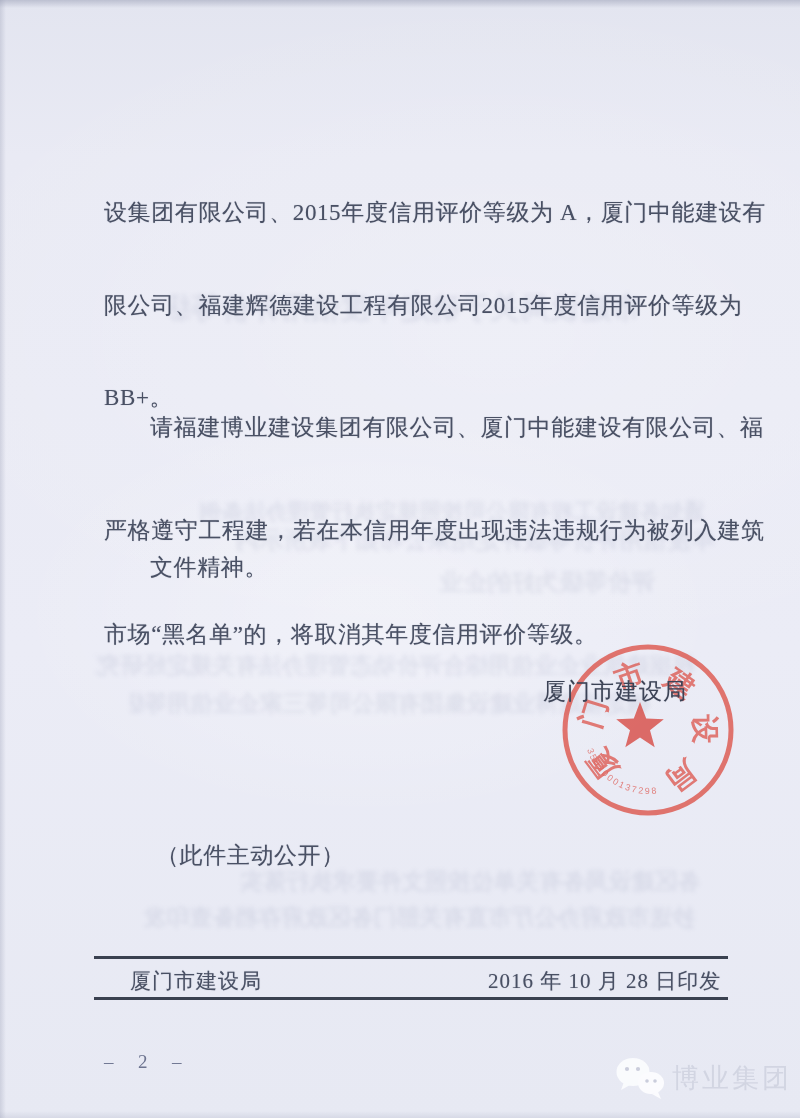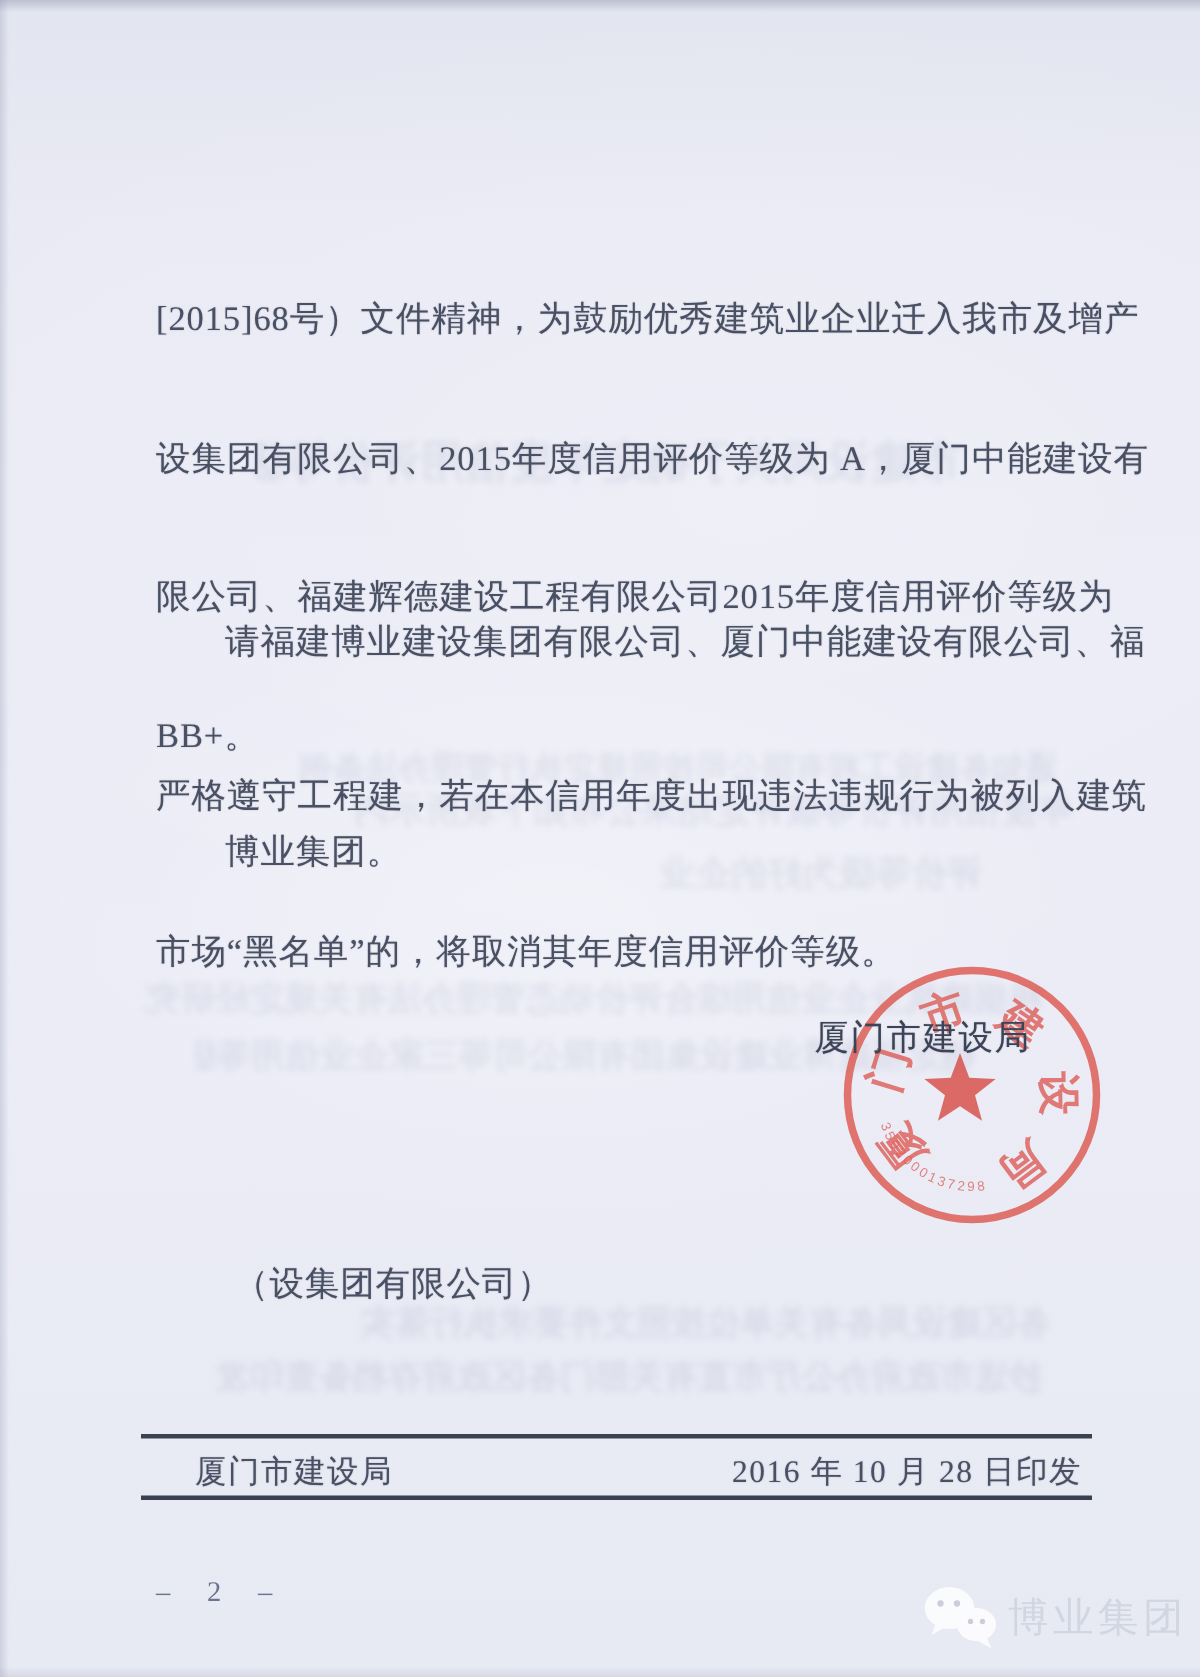--- a/index.html
+++ b/index.html
@@ -53,33 +53,32 @@
   <div class="bleed" style="top:288px;left:170px;width:470px;font-size:30px;">市建设局关于确定年度信用评价等级</div>
   <div class="bleed" style="top:497px;left:185px;width:520px;font-size:22px;">通知各建设工程有限公司按照规定执行管理办法条例</div>
   <div class="bleed" style="top:524px;left:235px;width:480px;font-size:24px;">年度信用评价等级评定结果公布如下表所示内容事项</div>
   <div class="bleed" style="top:566px;left:415px;width:240px;font-size:24px;">评价等级为好的企业</div>
   <div class="bleed" style="top:650px;left:95px;width:600px;font-size:23px;">根据建筑业企业信用综合评价动态管理办法有关规定经研究决定</div>
   <div class="bleed" style="top:688px;left:130px;width:520px;font-size:23px;">确定福建博业建设集团有限公司等三家企业信用等级情况</div>
   <div class="bleed" style="top:866px;left:240px;width:460px;font-size:23px;">各区建设局各有关单位按照文件要求执行落实</div>
   <div class="bleed" style="top:902px;left:95px;width:600px;font-size:23px;">抄送市政府办公厅市直有关部门各区政府存档备查印发</div>
 
   <div class="txt para" style="top:141px;left:104px;width:645px;">
-    <div class="line">[2015]68号）文件精神，为鼓励优秀建筑业企业迁入我市及增产</div>
     <div class="line">设集团有限公司、2015年度信用评价等级为 A，厦门中能建设有</div>
     <div class="line">限公司、福建辉德建设工程有限公司2015年度信用评价等级为</div>
     <div class="line">BB+。</div>
   </div>
 
   <div class="txt para p2" style="top:345px;left:104px;width:645px;">
     <div class="line indent2">请福建博业建设集团有限公司、厦门中能建设有限公司、福</div>
     <div class="line">严格遵守工程建，若在本信用年度出现违法违规行为被列入建筑</div>
     <div class="line">市场“黑名单”的，将取消其年度信用评价等级。</div>
   </div>
 
-  <div class="txt para" style="top:552px;left:150px;">博业集团。</div>
+  <div class="txt para" style="top:552px;left:150px;">文件精神。</div>
 
   <div class="seal-wrap">
     <svg width="176" height="176" viewBox="0 0 176 176">
       <defs>
         <path id="codeArc" d="M 24,88 A 64,64 0 0 0 152,88" fill="none"></path>
       </defs>
       <circle cx="88" cy="88" r="83" fill="none" stroke="#dc4a40" stroke-width="5" opacity="0.85"></circle>
       <path d="M 0,-25 L 6.2,-8.5 L 23.8,-7.7 L 10,3.2 L 14.7,20.2 L 0,10.5 L -14.7,20.2 L -10,3.2 L -23.8,-7.7 L -6.2,-8.5 Z" transform="translate(80,85)" fill="#d6382f" opacity="0.82"></path>
       <g font-size="29" font-weight="bold" fill="#dc4a40" opacity="0.8" font-family="'Liberation Serif','DejaVu Serif',serif" text-anchor="middle">
         <text transform="translate(42.5,122.3) rotate(-127)" dominant-baseline="central">厦</text>
@@ -90,21 +89,21 @@
         <text transform="translate(122.3,133.5) rotate(143)" dominant-baseline="central">局</text>
       </g>
       <text font-size="9" fill="#dc4a40" opacity="0.75" letter-spacing="2" font-family="'Liberation Sans','DejaVu Sans',sans-serif">
         <textPath href="#codeArc" xlink:href="#codeArc" startOffset="10%">3502000137298</textPath>
       </text>
     </svg>
   </div>
 
   <div class="txt sig sig-block" style="top:676px;left:543px;color:#3c4356;">厦门市建设局</div>
 
-  <div class="txt para" style="top:840px;left:156px;">（设集团有限公司）</div>
+  <div class="txt para" style="top:840px;left:156px;">（此件主动公开）</div>
 
   <div class="footer-rule" style="top:956px;height:3px;"></div>
   <div class="txt footer-text" style="top:967px;left:130px;">厦门市建设局</div>
   <div class="txt footer-text" style="top:967px;left:488px;">2016 年 10 月 28 日印发</div>
   <div class="footer-rule" style="top:997px;height:2.5px;"></div>
 
   <div class="txt pagenum" style="top:1051px;left:104px;">–  2  –</div>
 
   <div style="position:absolute;top:1055px;left:614px;display:flex;align-items:center;">
     <svg width="52" height="46" viewBox="0 0 52 46" style="opacity:.95;">

